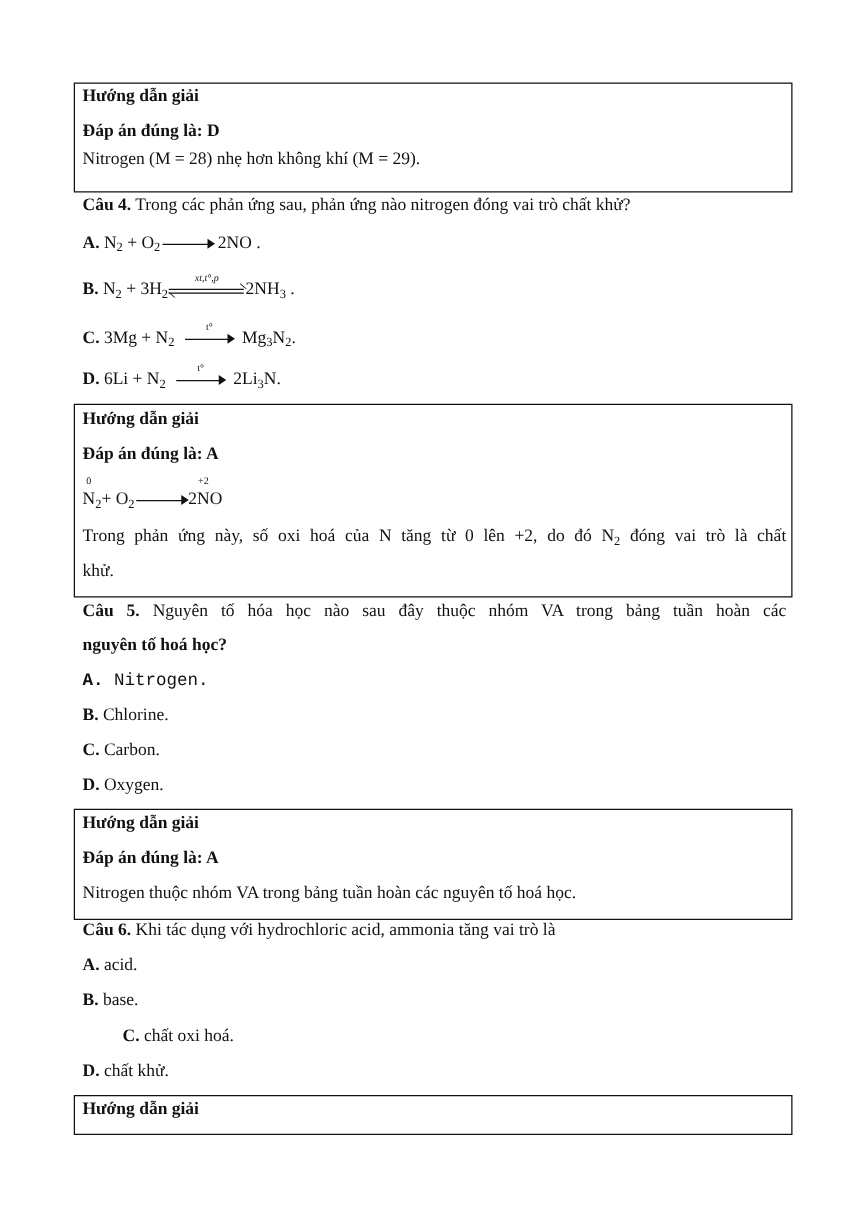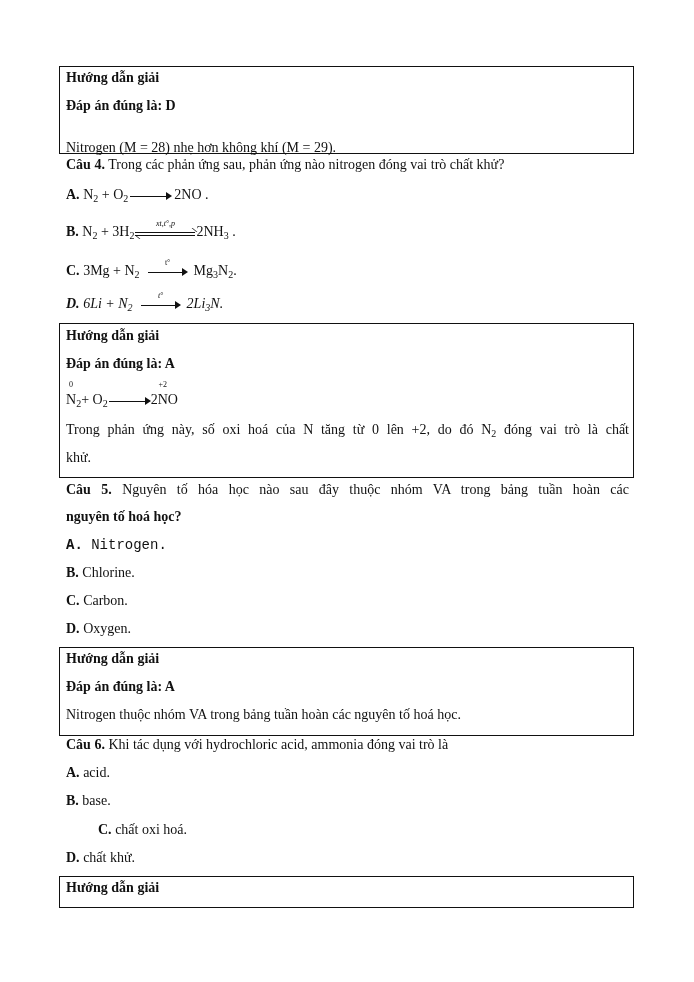--- a/index.html
+++ b/index.html
@@ -34,42 +34,42 @@
   .eq-arrow .lab { position: absolute; left: 0; right: 0; top: -5px; text-align: center; font-size: 8px; line-height: 8px; font-style: italic; }
   .ox { display: inline-block; position: relative; }
   .ox .num { position: absolute; left: 0; right: 0; top: -10px; text-align: center; font-size: 8px; line-height: 8px; }
 </style>
 </head>
 <body>
 
 <div class="box" style="top:66px;height:88px;"></div>
 <div class="line bold" style="top:69px;">Hướng dẫn giải</div>
 <div class="line bold" style="top:97px;">Đáp án đúng là: D</div>
-<div class="line" style="top:139px;">Nitrogen (M = 28) nhẹ hơn không khí (M = 29).</div>
+<div class="line" style="top:119px;">Nitrogen (M = 28) nhẹ hơn không khí (M = 29).</div>
 
 <div class="line" style="top:156px;">
   <span class="bold">Câu 4.</span><span> Trong các phản ứng sau, phản ứng nào nitrogen đóng vai trò chất khử?</span>
 </div>
 
 <div class="line" style="top:186px;">
   <span class="bold">A.</span>
   <span>N</span><sub>2</sub><span> + </span><span>O</span><sub>2</sub><span class="arrow" style="width:42px;"><span class="shaft"></span><span class="head"></span></span><span>2NO</span><span> .</span>
 </div>
 
 <div class="line" style="top:223px;">
   <span class="bold">B.</span>
   <span>N</span><sub>2</sub><span> + 3H</span><sub>2</sub><span class="eq-arrow"><span class="lab">xt,t°,p</span><span class="top"></span><span class="th"></span><span class="bot"></span><span class="bh"></span></span><span>2NH</span><sub>3</sub><span> .</span>
 </div>
 
 <div class="line" style="top:262px;">
   <span class="bold">C.</span>
   <span>3Mg + N</span><sub>2</sub><span class="arrow" style="width:40px;margin-left:8px;margin-right:6px;"><span class="lab">t°</span><span class="shaft"></span><span class="head"></span></span><span>Mg</span><sub>3</sub><span>N</span><sub>2</sub><span>.</span>
 </div>
 
-<div class="line" style="top:295px;font-style:italic;">
+<div class="line" style="top:295px;">
   <span class="bold">D.</span>
   <span>6Li + N</span><sub>2</sub><span class="arrow" style="width:40px;margin-left:8px;margin-right:6px;"><span class="lab">t°</span><span class="shaft"></span><span class="head"></span></span><span>2Li</span><sub>3</sub><span>N</span><span>.</span>
 </div>
 
 <div class="box" style="top:323px;height:155px;"></div>
 <div class="line bold" style="top:327px;">Hướng dẫn giải</div>
 <div class="line bold" style="top:355px;">Đáp án đúng là: A</div>
 <div class="line" style="top:391px;">
   <span class="ox"><span class="num">0</span><span>N</span></span><sub>2</sub><span>+ </span><span>O</span><sub>2</sub><span class="arrow" style="width:42px;margin:0 0 0 1px;"><span class="shaft"></span><span class="head"></span></span><span>2</span><span class="ox"><span class="num">+2</span><span>N</span></span><span>O</span>
 </div>
@@ -86,21 +86,21 @@
 <div class="line" style="top:564px;"><span class="bold">B.</span><span> Chlorine.</span></div>
 <div class="line" style="top:592px;"><span class="bold">C.</span><span> Carbon.</span></div>
 <div class="line" style="top:620px;"><span class="bold">D.</span><span> Oxygen.</span></div>
 
 <div class="box" style="top:647px;height:89px;"></div>
 <div class="line bold" style="top:650px;">Hướng dẫn giải</div>
 <div class="line bold" style="top:678px;">Đáp án đúng là: A</div>
 <div class="line" style="top:706px;">Nitrogen thuộc nhóm VA trong bảng tuần hoàn các nguyên tố hoá học.</div>
 
 <div class="line" style="top:736px;">
-  <span class="bold">Câu 6.</span><span> Khi tác dụng với hydrochloric acid, ammonia đóng vai trò là</span>
+  <span class="bold">Câu 6.</span><span> Khi tác dụng với hydrochloric acid, ammonia tăng vai trò là</span>
 </div>
 <div class="line" style="top:764px;"><span class="bold">A.</span><span> acid.</span></div>
 <div class="line" style="top:792px;"><span class="bold">B.</span><span> base.</span></div>
 <div class="line" style="top:821px;margin-left:32px;"><span class="bold">C.</span><span> chất oxi hoá.</span></div>
 <div class="line" style="top:849px;"><span class="bold">D.</span><span> chất khử.</span></div>
 
 <div class="box" style="top:876px;height:32px;"></div>
 <div class="line bold" style="top:879px;">Hướng dẫn giải</div>
 
 </body></html>

